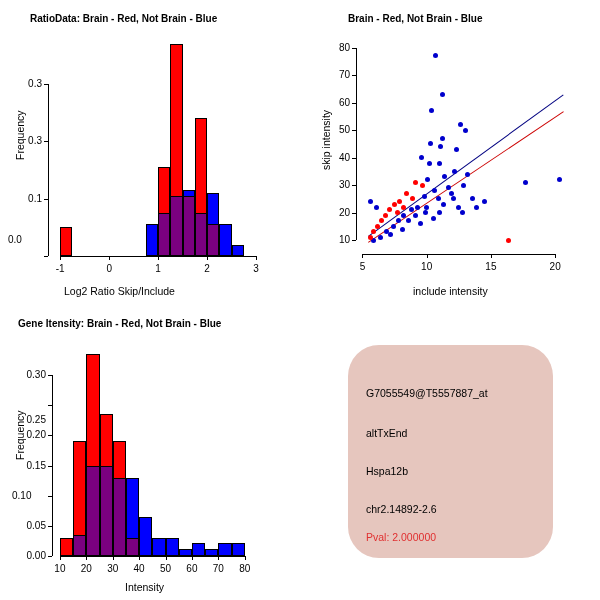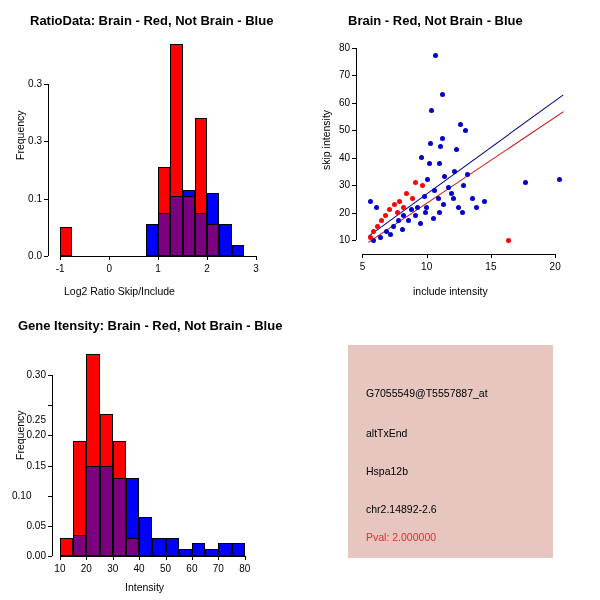--- a/index.html
+++ b/index.html
@@ -12,21 +12,21 @@
     height: 600px;
     font-family: "Liberation Sans", sans-serif;
     overflow: hidden;
     position: relative;
   }
   .panel {
     position: absolute;
   }
   .ptitle {
     position: absolute;
-    font-size: 13px;
+    font-size: 10px;
     font-weight: bold;
     color: #000;
     white-space: nowrap;
   }
   .axis-line {
     position: absolute;
     background: #000;
   }
   .tick {
     position: absolute;
@@ -102,21 +102,21 @@
       <div class="tick" style="left:109.1764705882353px;top:256px;width:1px;height:4px;"></div>
       <div class="ticklab" style="left:93.1764705882353px;top:263px;width:32px;">0</div>
       <div class="tick" style="left:158.11764705882354px;top:256px;width:1px;height:4px;"></div>
       <div class="ticklab" style="left:142.11764705882354px;top:263px;width:32px;">1</div>
       <div class="tick" style="left:207.05882352941177px;top:256px;width:1px;height:4px;"></div>
       <div class="ticklab" style="left:191.05882352941177px;top:263px;width:32px;">2</div>
       <div class="tick" style="left:256px;top:256px;width:1px;height:4px;"></div>
       <div class="ticklab" style="left:240px;top:263px;width:32px;">3</div>
       <div class="axis-line" style="left:48px;top:83.89473684210526px;width:1px;height:172.10526315789474px;"></div>
       <div class="tick" style="left:44px;top:256px;width:4px;height:1px;"></div>
-      <div class="ticklab" style="left:8px;top:250px;width:34px;text-align:right;">0.0</div>
+      <div class="ticklab" style="left:8px;top:234px;width:34px;text-align:left;">0.0</div>
       <div class="tick" style="left:44px;top:198.63157894736844px;width:4px;height:1px;"></div>
       <div class="ticklab" style="left:8px;top:192.63157894736844px;width:34px;text-align:right;">0.1</div>
       <div class="tick" style="left:44px;top:141.26315789473685px;width:4px;height:1px;"></div>
       <div class="ticklab" style="left:8px;top:135.26315789473685px;width:34px;text-align:right;">0.3</div>
       <div class="tick" style="left:44px;top:83.89473684210526px;width:4px;height:1px;"></div>
       <div class="ticklab" style="left:8px;top:77.89473684210526px;width:34px;text-align:right;">0.3</div>
       <div class="bar red" style="left:60.23529411764706px;top:227.31578947368422px;width:12.235294117647058px;height:28.68421052631578px;"></div>
       <div class="bar blue" style="left:145.88235294117646px;top:224.44736842105263px;width:12.235294117647072px;height:31.55263157894737px;"></div>
       <div class="bar red" style="left:158.11764705882354px;top:167.07894736842104px;width:12.235294117647072px;height:88.92105263157896px;"></div>
       <div class="bar olap" style="left:158.11764705882354px;top:212.9736842105263px;width:12.235294117647072px;height:43.0263157894737px;"></div>
@@ -288,19 +288,19 @@
       <div class="bar blue" style="left:178.72px;top:248.76521739130436px;width:13.199999999999989px;height:7.234782608695639px;"></div>
       <div class="bar blue" style="left:191.92px;top:242.736231884058px;width:13.200000000000017px;height:13.263768115942014px;"></div>
       <div class="bar blue" style="left:205.12px;top:248.76521739130436px;width:13.199999999999989px;height:7.234782608695639px;"></div>
       <div class="bar blue" style="left:218.32px;top:242.736231884058px;width:13.199999999999989px;height:13.263768115942014px;"></div>
       <div class="bar blue" style="left:231.51999999999998px;top:242.736231884058px;width:13.200000000000017px;height:13.263768115942014px;"></div>
     </div>
   <div class="axlab" style="left:115px;top:281px;margin-left:10px;">Intensity</div>
   <div class="axlab-v" style="left:14px;top:160px;">Frequency</div>
 </div>
 
-<div class="infobox" style="left:348px;top:345px;width:205px;height:213px;">
+<div class="infobox" style="left:348px;top:345px;width:205px;height:213px;border-radius:31px;">
   <div class="infoline" style="left:18px;top:42px;">G7055549@T5557887_at</div>
   <div class="infoline" style="left:18px;top:82px;">altTxEnd</div>
   <div class="infoline" style="left:18px;top:120px;">Hspa12b</div>
   <div class="infoline" style="left:18px;top:158px;">chr2.14892-2.6</div>
   <div class="infoline pval" style="left:18px;top:186px;">Pval: 2.000000</div>
 </div>
 
 </body></html>

